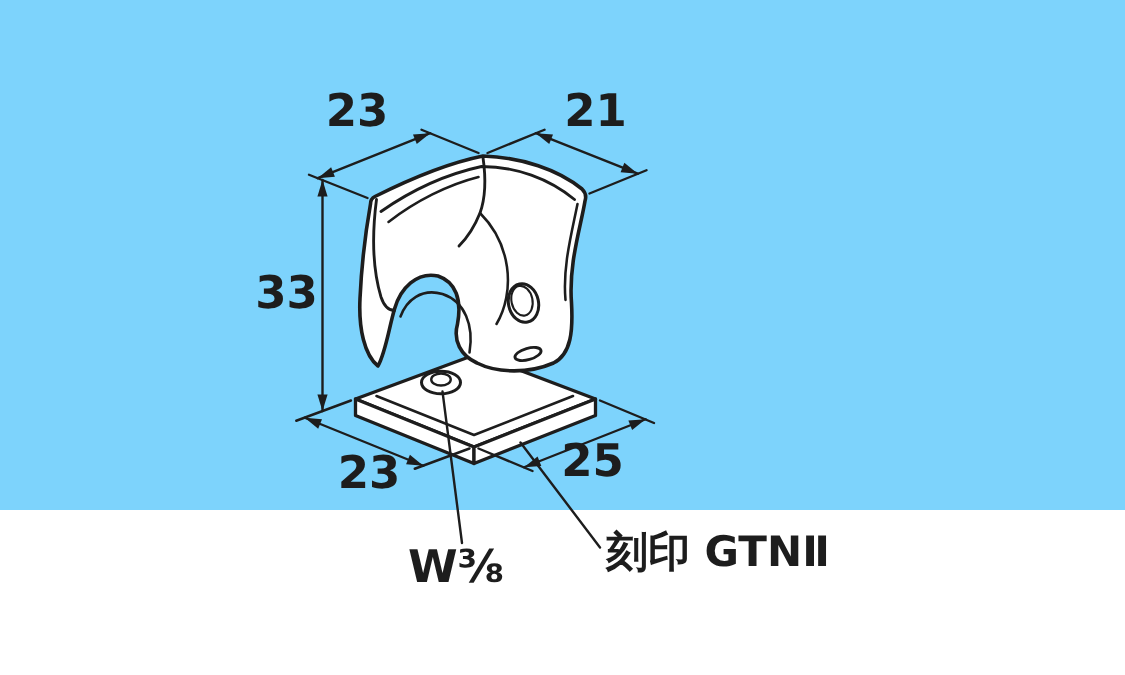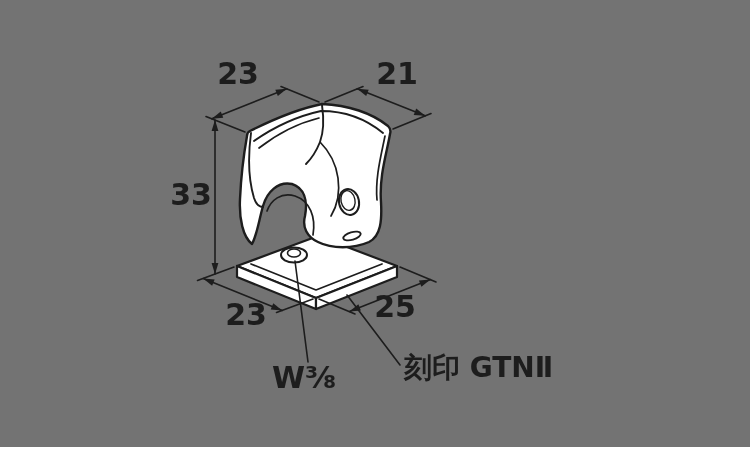--- a/index.html
+++ b/index.html
@@ -7,22 +7,22 @@
     padding: 0;
     width: 750px;
     height: 450px;
     background: #ffffff;
     font-family: "DejaVu Sans", "Liberation Sans", sans-serif;
     overflow: hidden;
   }
   .stage {
     position: relative;
     width: 750px;
-    height: 447px;
-    background: #737373;
+    height: 340px;
+    background: #7dd3fc;
   }
   svg { display: block; }
   .dim-text {
     font-family: "DejaVu Sans", "Liberation Sans", sans-serif;
     font-size: 30px;
     font-weight: 600;
     fill: #1d1d1d;
   }
   .anno-text {
     font-family: "DejaVu Sans", "Liberation Sans", sans-serif;

